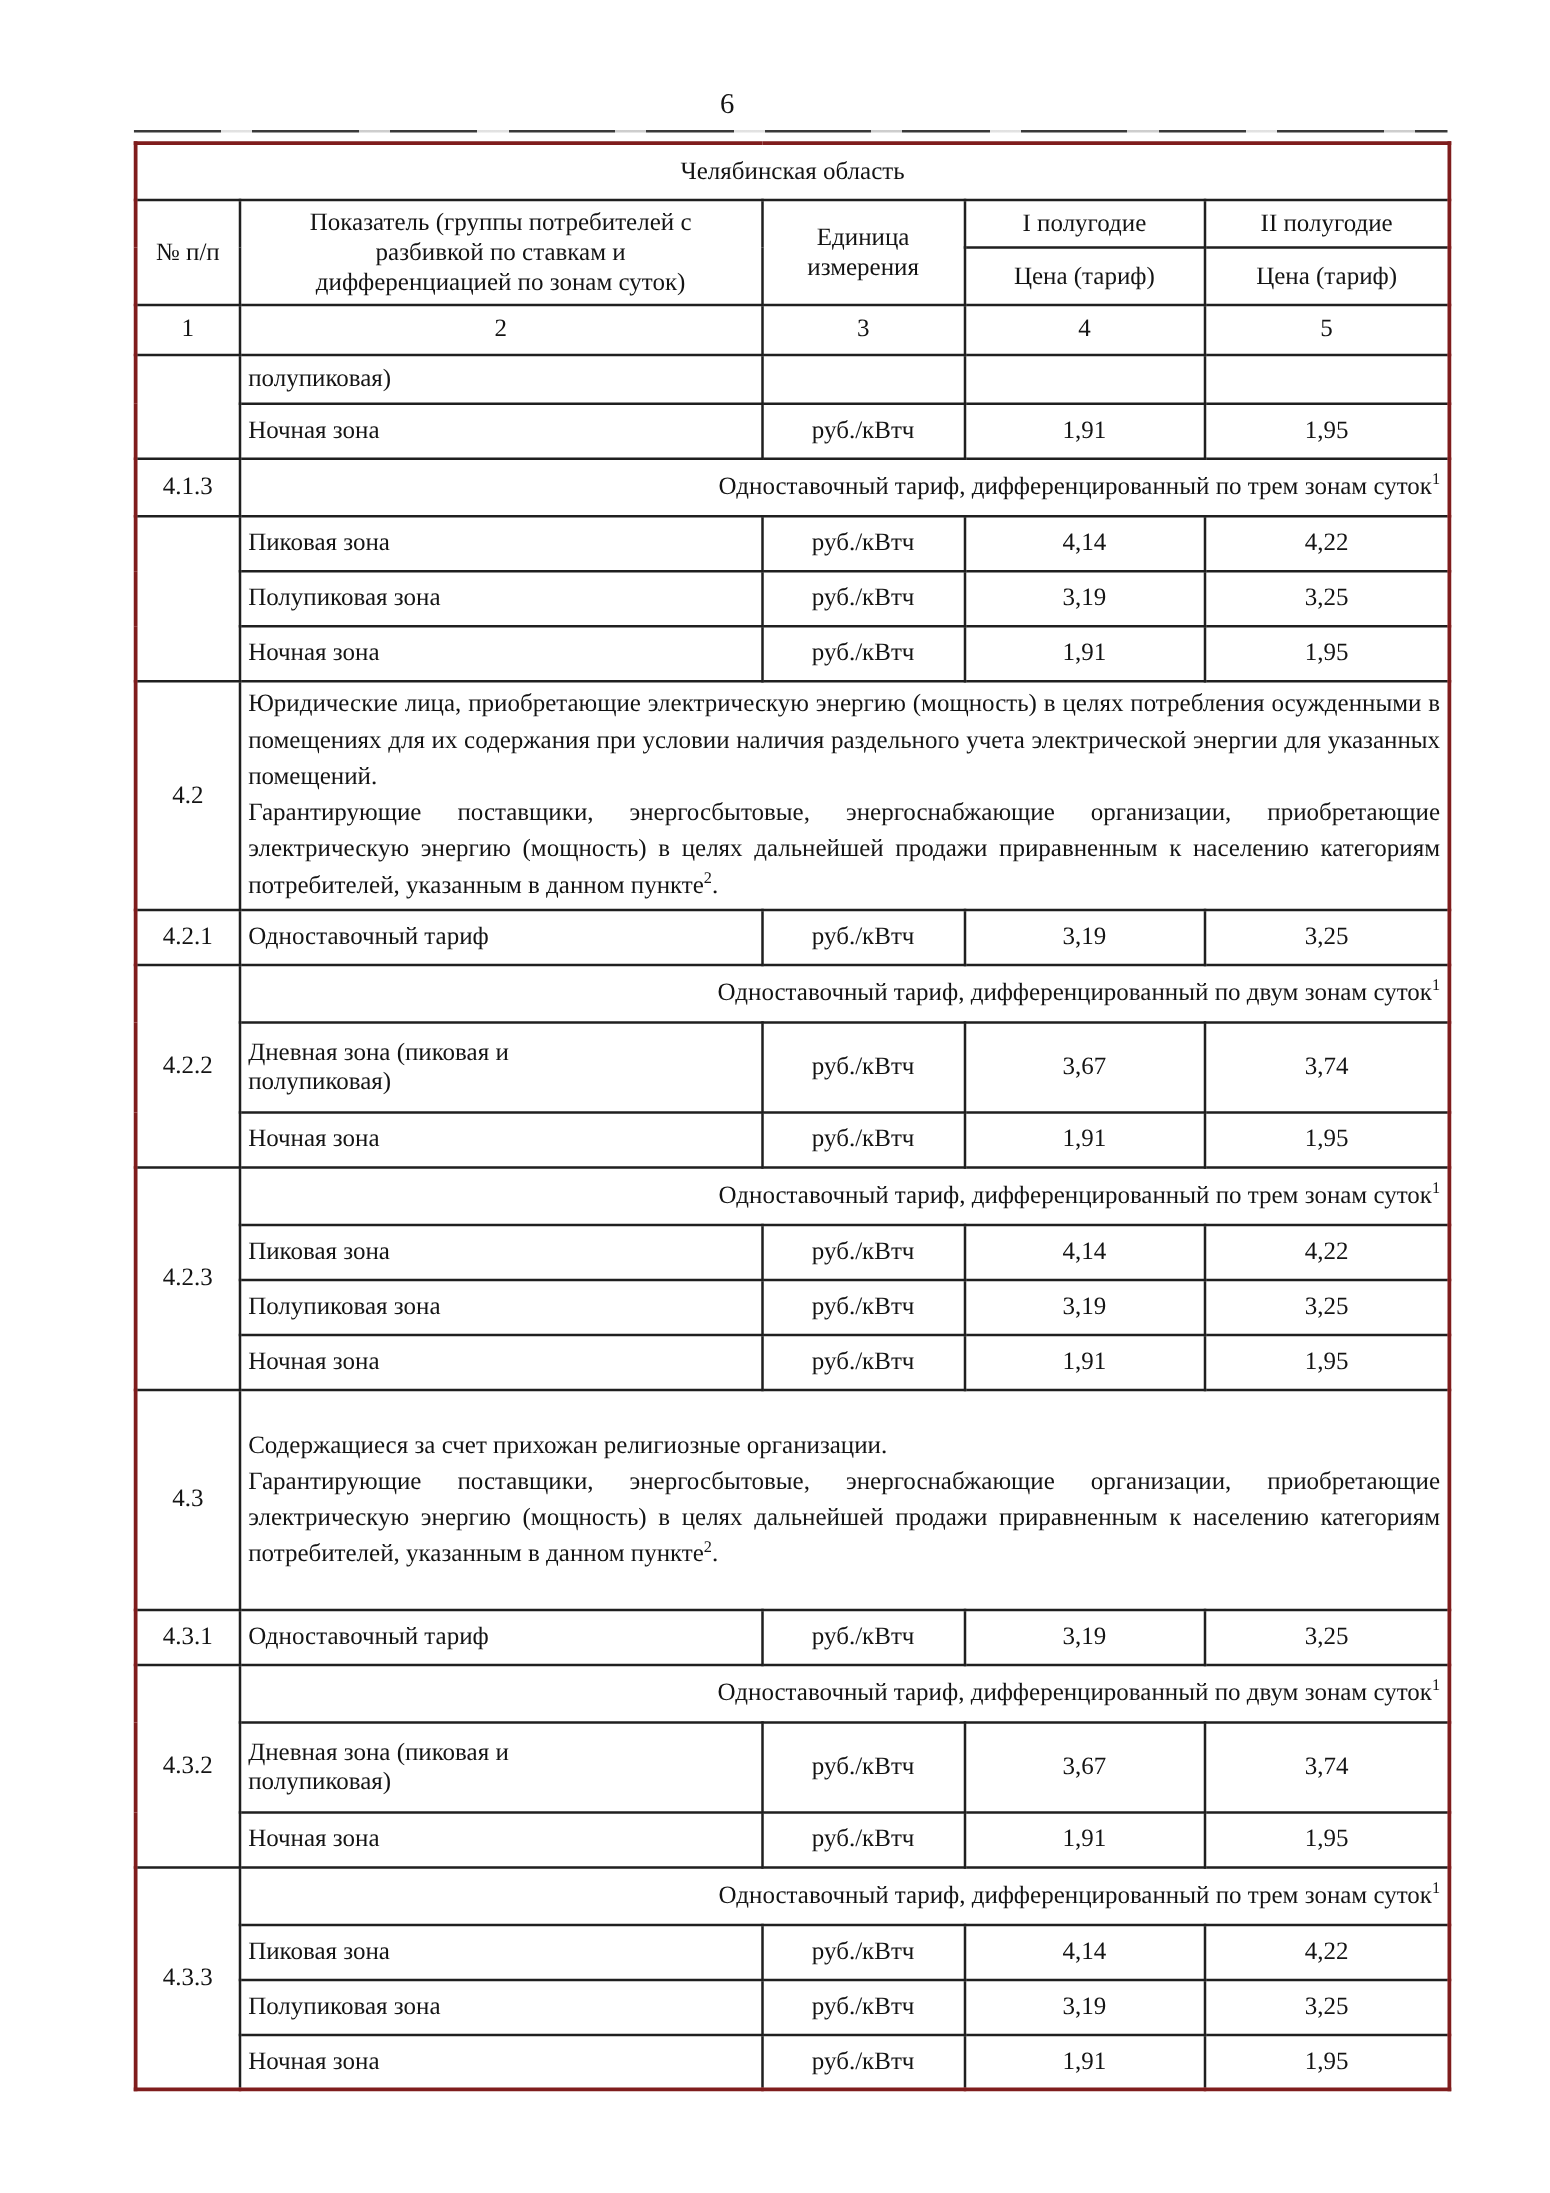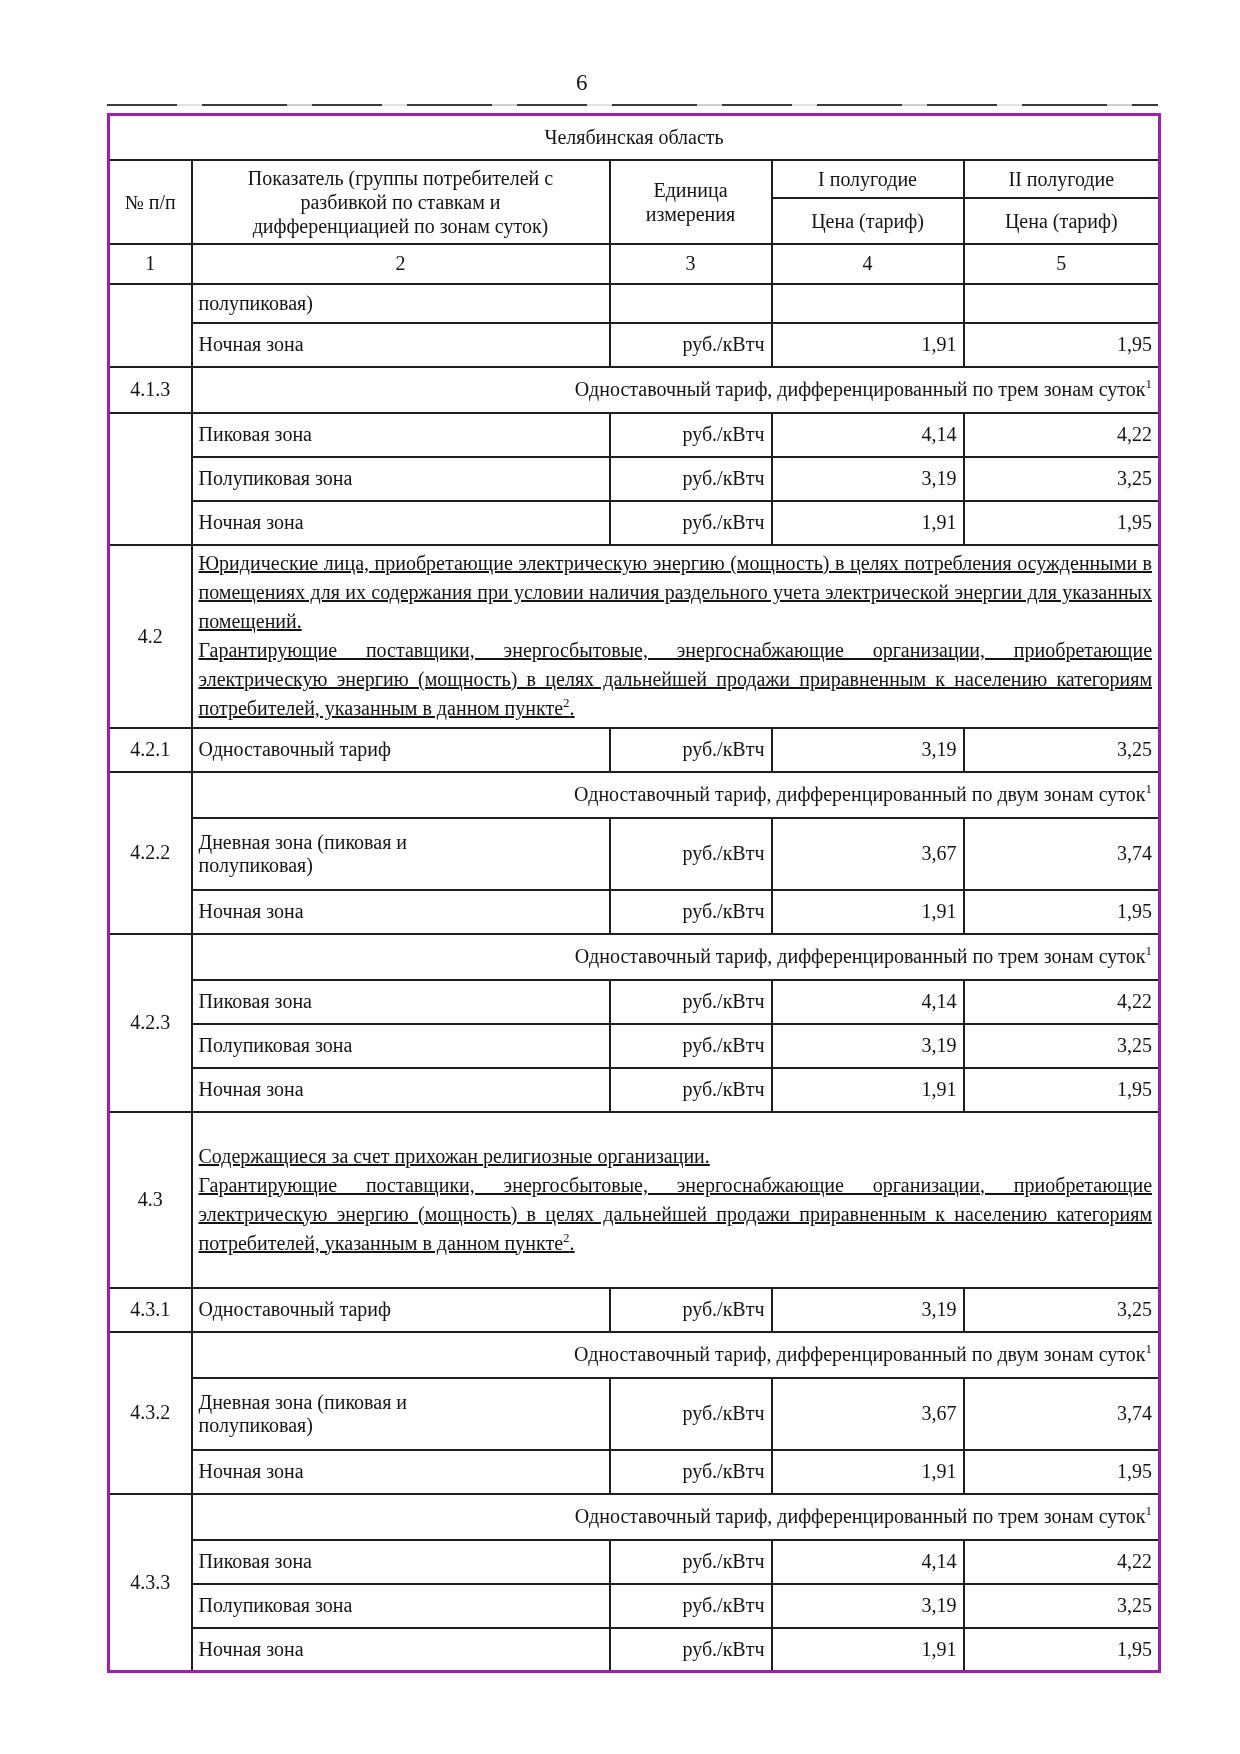--- a/index.html
+++ b/index.html
@@ -28,29 +28,29 @@
     height: 2px;
     background: repeating-linear-gradient(90deg, #3a3a3a 0 70px, rgba(58,58,58,.15) 70px 95px, #3a3a3a 95px 180px, rgba(58,58,58,.25) 180px 205px);
   }
   table.tariff {
     position: absolute;
     top: 113px;
     left: 107px;
     width: 1051px;
     border-collapse: collapse;
     table-layout: fixed;
-    border: 3px solid #a21caf;
+    border: 3px solid #7f1d1d;
   }
   table.tariff td {
     border: 2px solid #1f1f1f;
     vertical-align: middle;
     font-size: 20px;
     padding: 2px 6px;
   }
-  td.c-center { text-align: right; font-family: Liberation Serif, serif; }
+  td.c-center { text-align: center; font-family: Liberation Serif, serif; }
   td.c-left { text-align: left; padding-left: 9px; }
   .title-row td {
     text-align: center;
     font-size: 21px;
     height: 45px;
   }
   .hdr td {
     text-align: center;
     font-size: 19px;
     line-height: 24px;
@@ -65,21 +65,20 @@
   tr.r-day  { height: 72px; }
   tr.r-text42 td { height: 183px; }
   tr.r-text43 td { height: 176px; }
   td.num-cell { text-align: center; }
   td.span-cell { text-align: right; padding-left: 9px; }
   td.text-cell {
     text-align: justify;
     padding: 8px 12px 8px 9px;
     line-height: 29px;
     vertical-align: middle;
-    text-decoration: underline;
   }
   td.text-cell p { text-align: justify; }
   .wrap-narrow { display: inline-block; max-width: 300px; }
   sup { font-size: 13px; line-height: 0; }
 </style>
 </head>
 <body>
 
 <div class="page">
   <div class="page-number">6</div>

